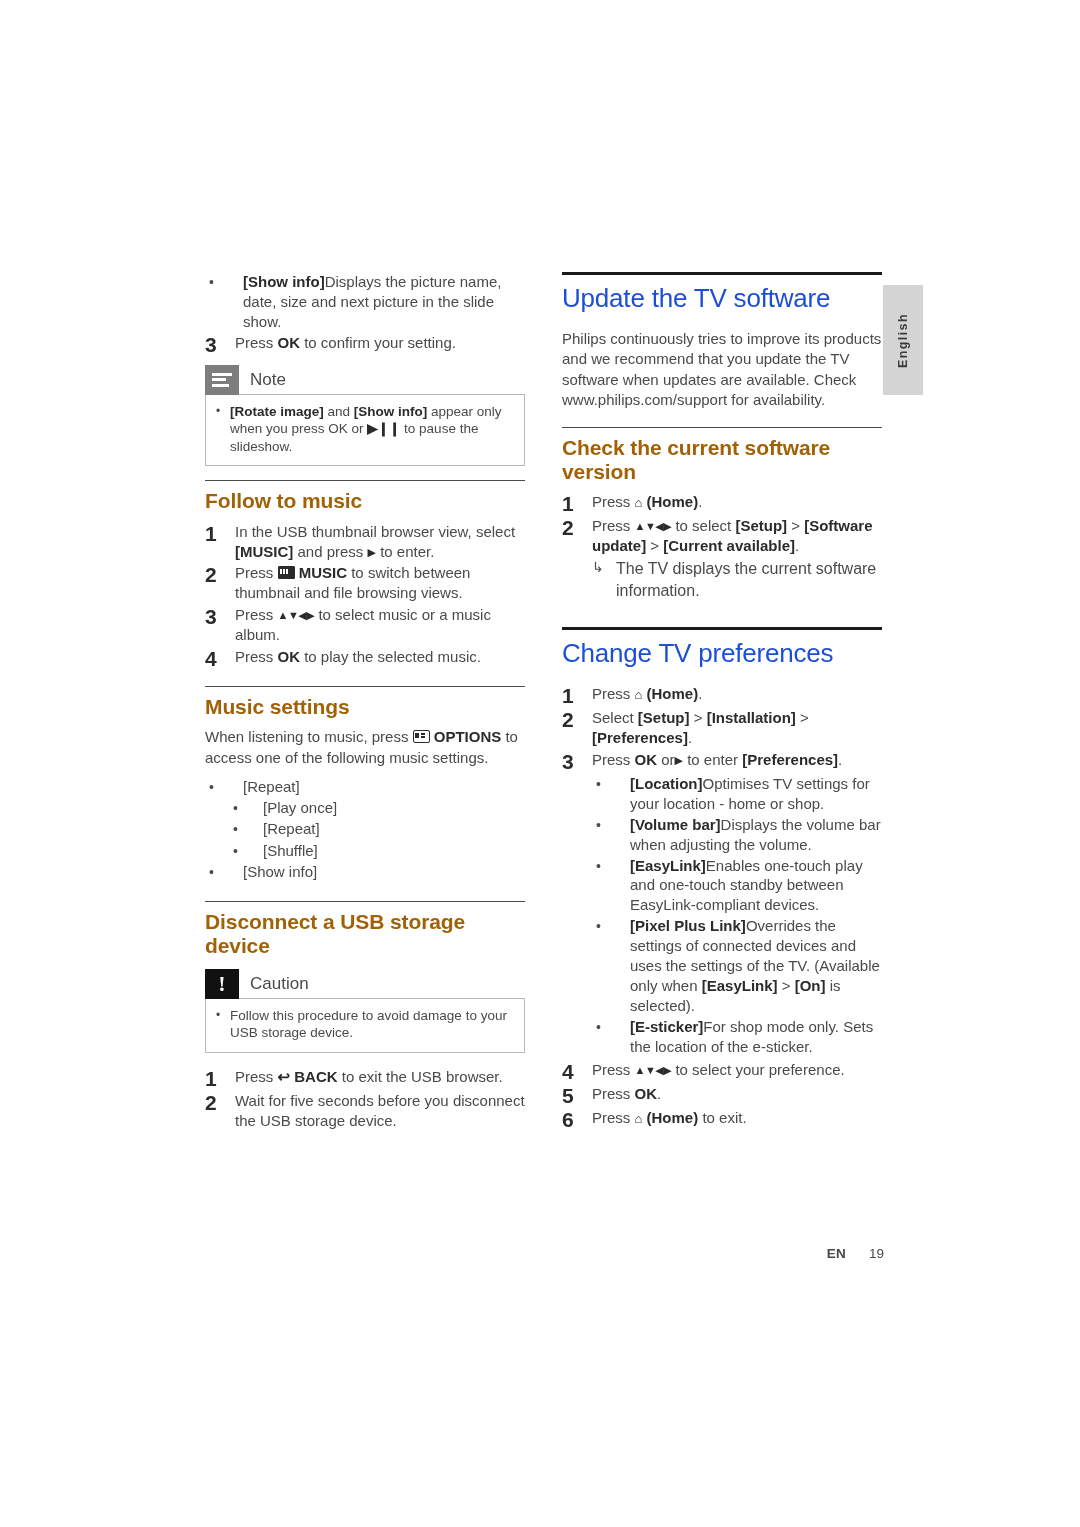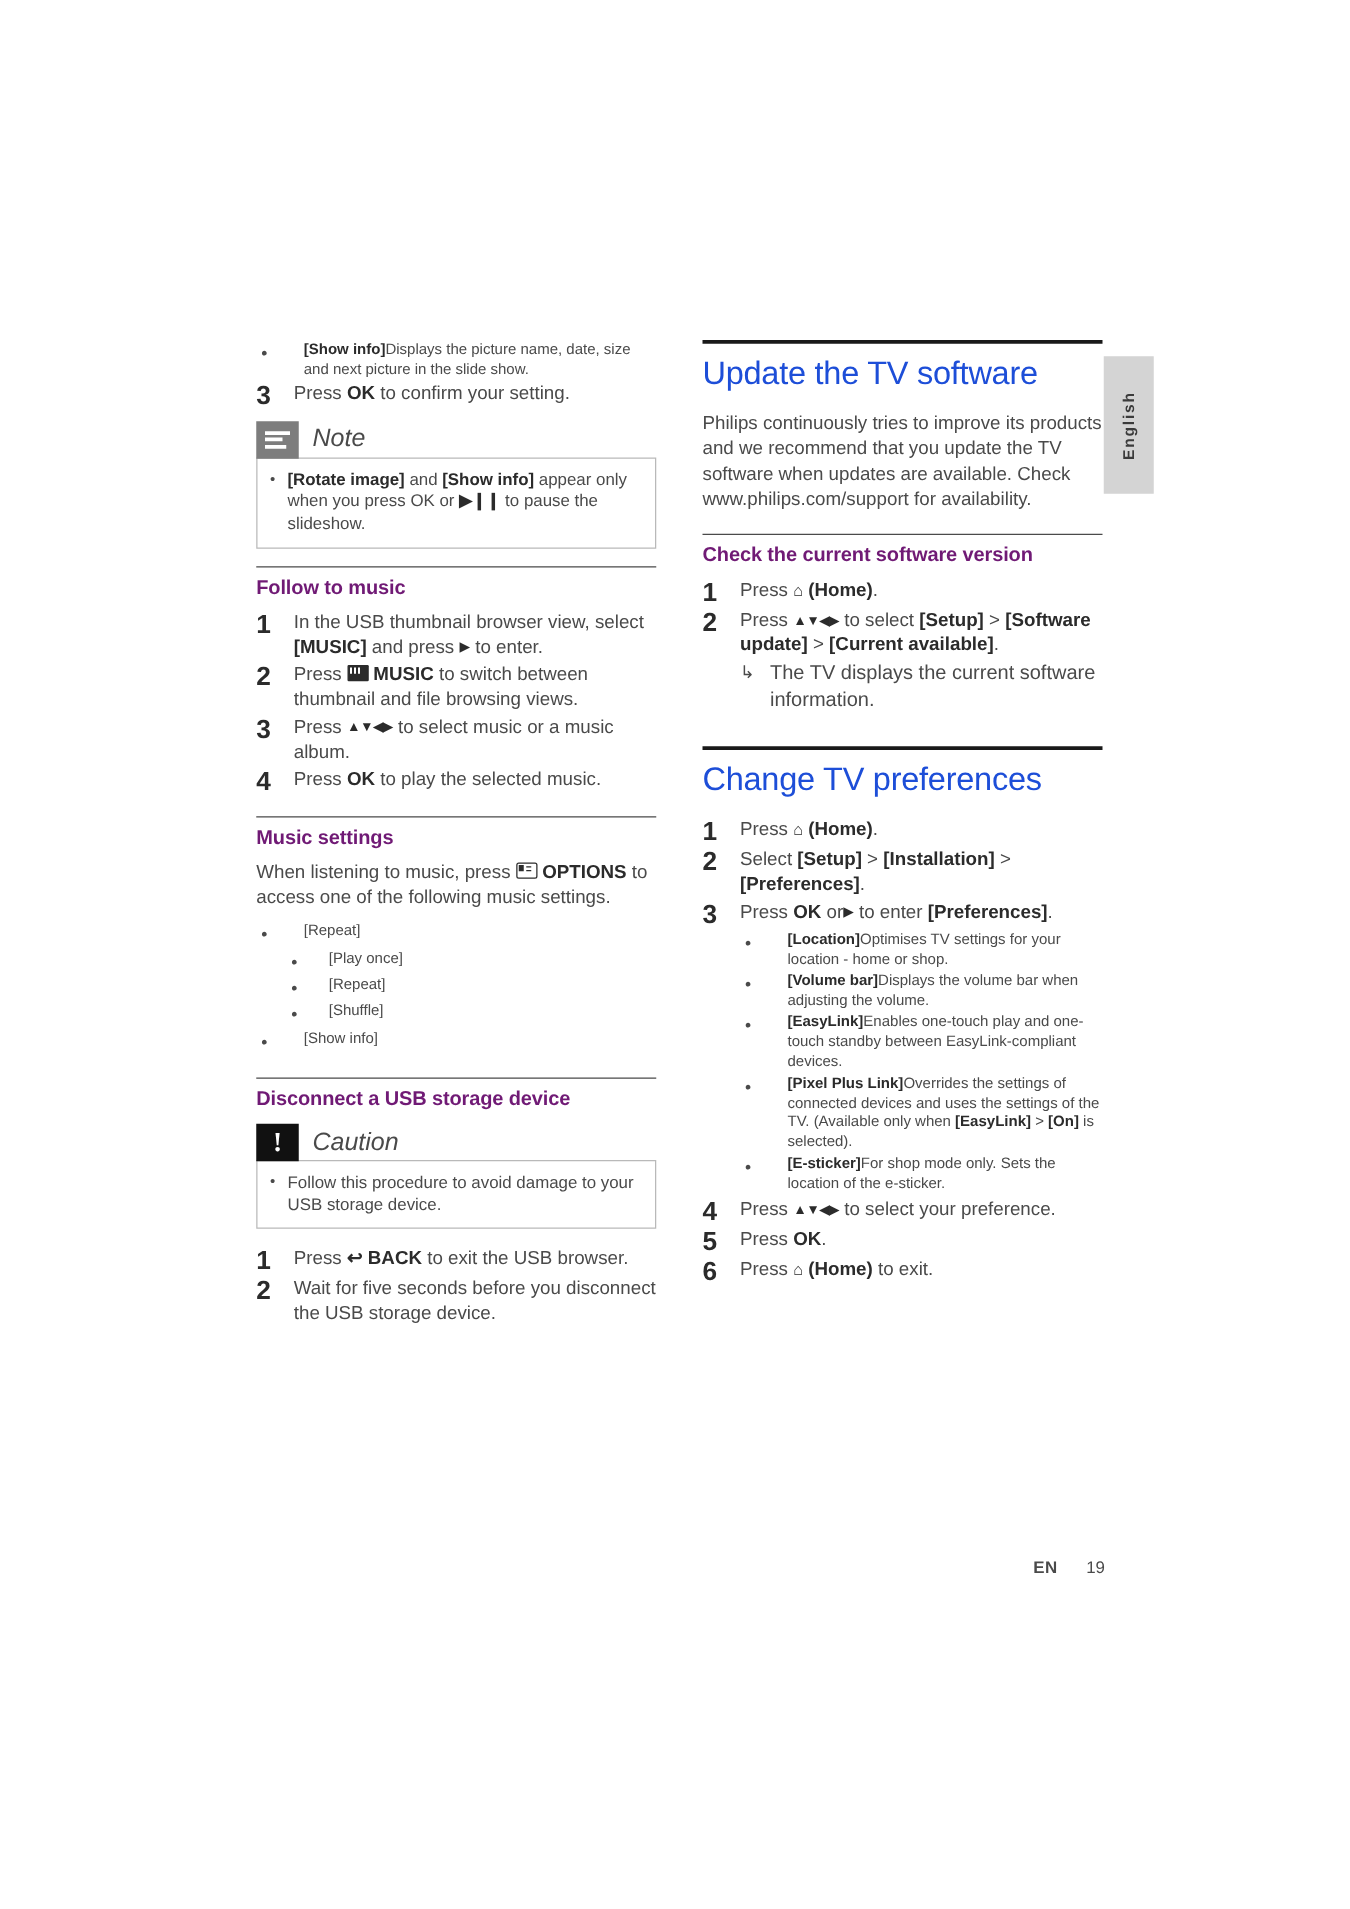--- a/index.html
+++ b/index.html
@@ -77,23 +77,23 @@
   }
   h1.major {
     font-size: 26px;
     font-weight: normal;
     color: #1d4ed8;
     margin: 0 0 16px 0;
     letter-spacing: -0.2px;
     line-height: 1.12;
   }
   h2.minor {
-    font-size: 16px;
+    font-size: 21px;
     font-weight: bold;
-    color: #701a75;
+    color: #a16207;
     margin: 0 0 8px 0;
     letter-spacing: -0.1px;
     line-height: 1.15;
   }
 
   p.body {
     font-size: 15px;
     line-height: 1.35;
     margin: 0 0 9px 0;
     color: #4a4a4a;
@@ -130,21 +130,21 @@
   .bullet .dot {
     flex: 0 0 34px;
     font-size: 14px;
     line-height: 1.45;
     color: #4a4a4a;
     text-align: left;
     padding-left: 4px;
   }
   .bullet .btxt {
     flex: 1;
-    font-size: 12px;
+    font-size: 15px;
     line-height: 1.33;
     color: #4a4a4a;
   }
   .bullet.sub .dot { flex: 0 0 30px; padding-left: 28px; }
   .bullet.indent-step { margin-left: 30px; }
   .bullet.indent-step .dot { flex: 0 0 34px; }
 
   .arrow-line {
     display: flex;
     align-items: flex-start;
@@ -176,24 +176,23 @@
     width: 34px;
     height: 30px;
     display: flex;
     align-items: center;
     justify-content: center;
     flex: 0 0 34px;
   }
   .callout-badge.note { background: #7d7d7d; }
   .callout-badge.caution { background: #111111; }
   .callout-title {
-    font-size: 20px;
+    font-size: 17px;
     color: #4a4a4a;
     padding-left: 11px;
-    font-style: italic;
   }
   .callout-body {
     border: 1px solid #b9b9b9;
     border-top: 1px solid #b9b9b9;
     padding: 8px 10px 9px 8px;
     margin-top: -1px;
   }
   .callout-body .bullet .dot { flex: 0 0 14px; padding-left: 2px; font-size: 12px; }
   .callout-body .bullet .btxt { font-size: 13.5px; line-height: 1.3; }
 

